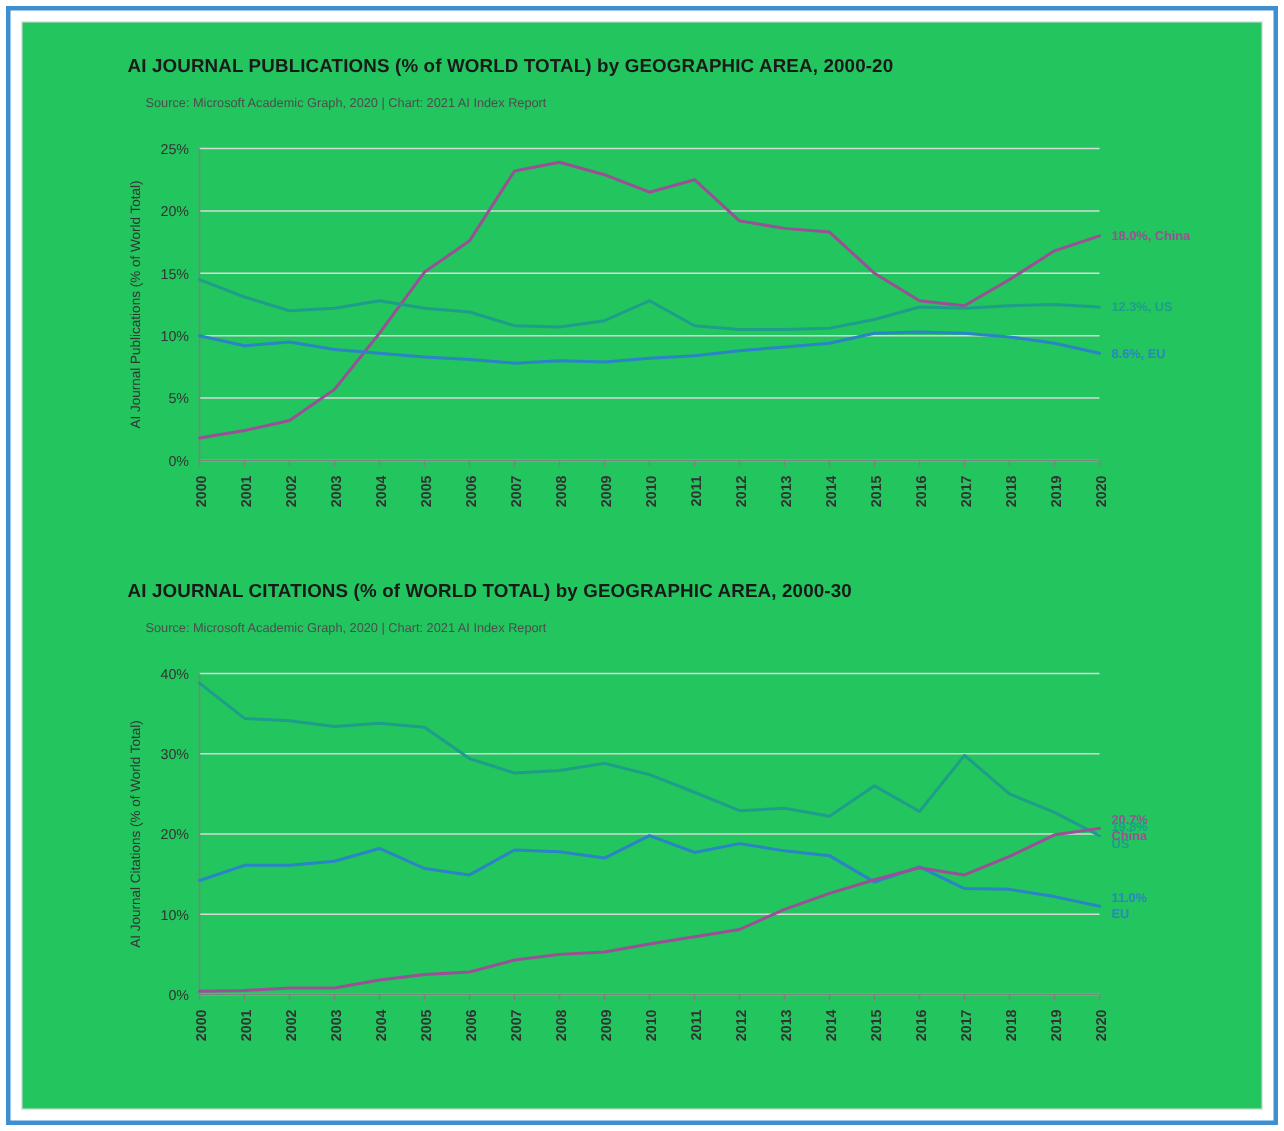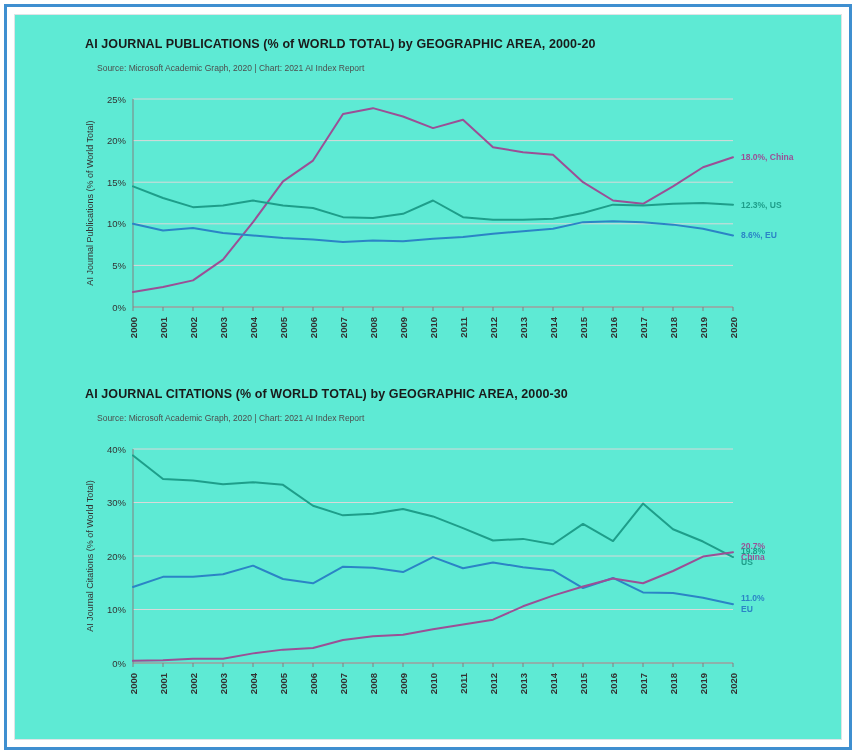--- a/index.html
+++ b/index.html
@@ -27,21 +27,21 @@
     background: #ffffff;
   }
   .inner-frame {
     position: absolute;
     left: 14px;
     top: 14px;
     width: 828px;
     height: 726px;
     border: 1px solid #dfe3e6;
     box-sizing: border-box;
-    background: #5eead4;
+    background: #22c55e;
   }
   .panel {
     position: absolute;
     left: 0;
     width: 828px;
   }
   #panel1 { top: 22px; height: 340px; }
   #panel2 { top: 372px; height: 350px; }
 
   .chart-title {

